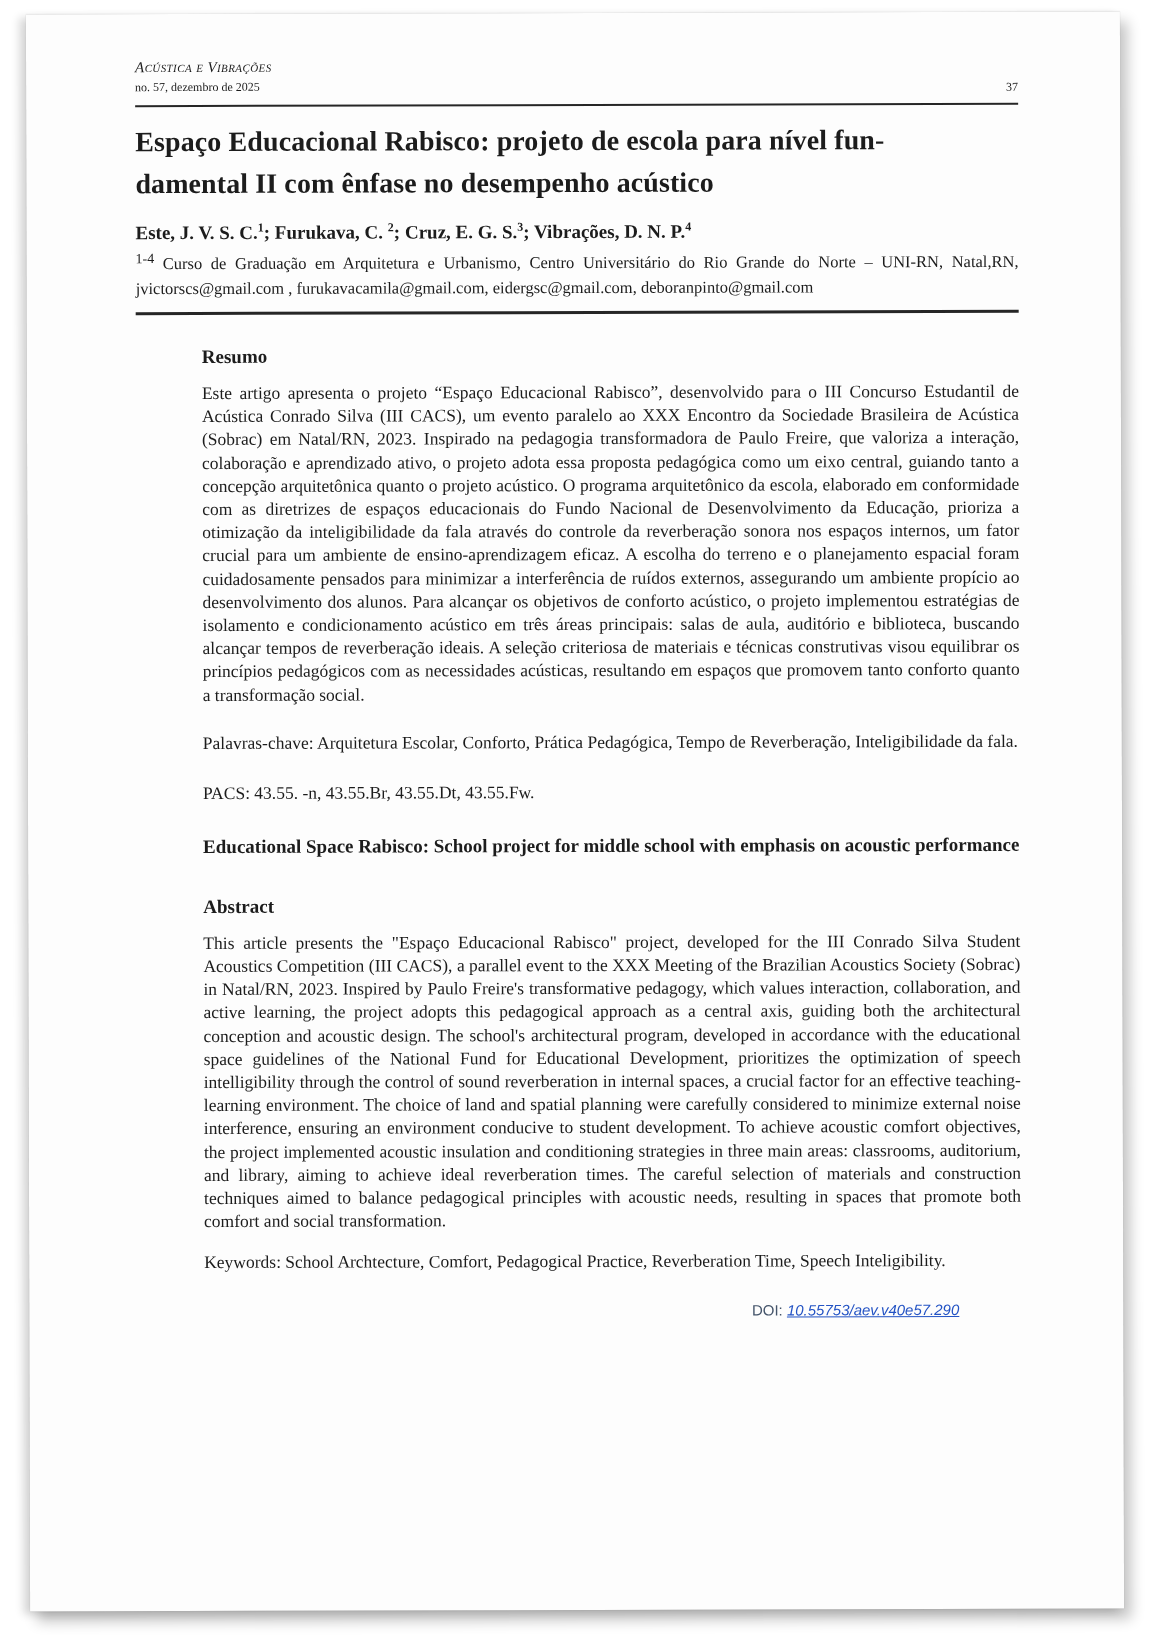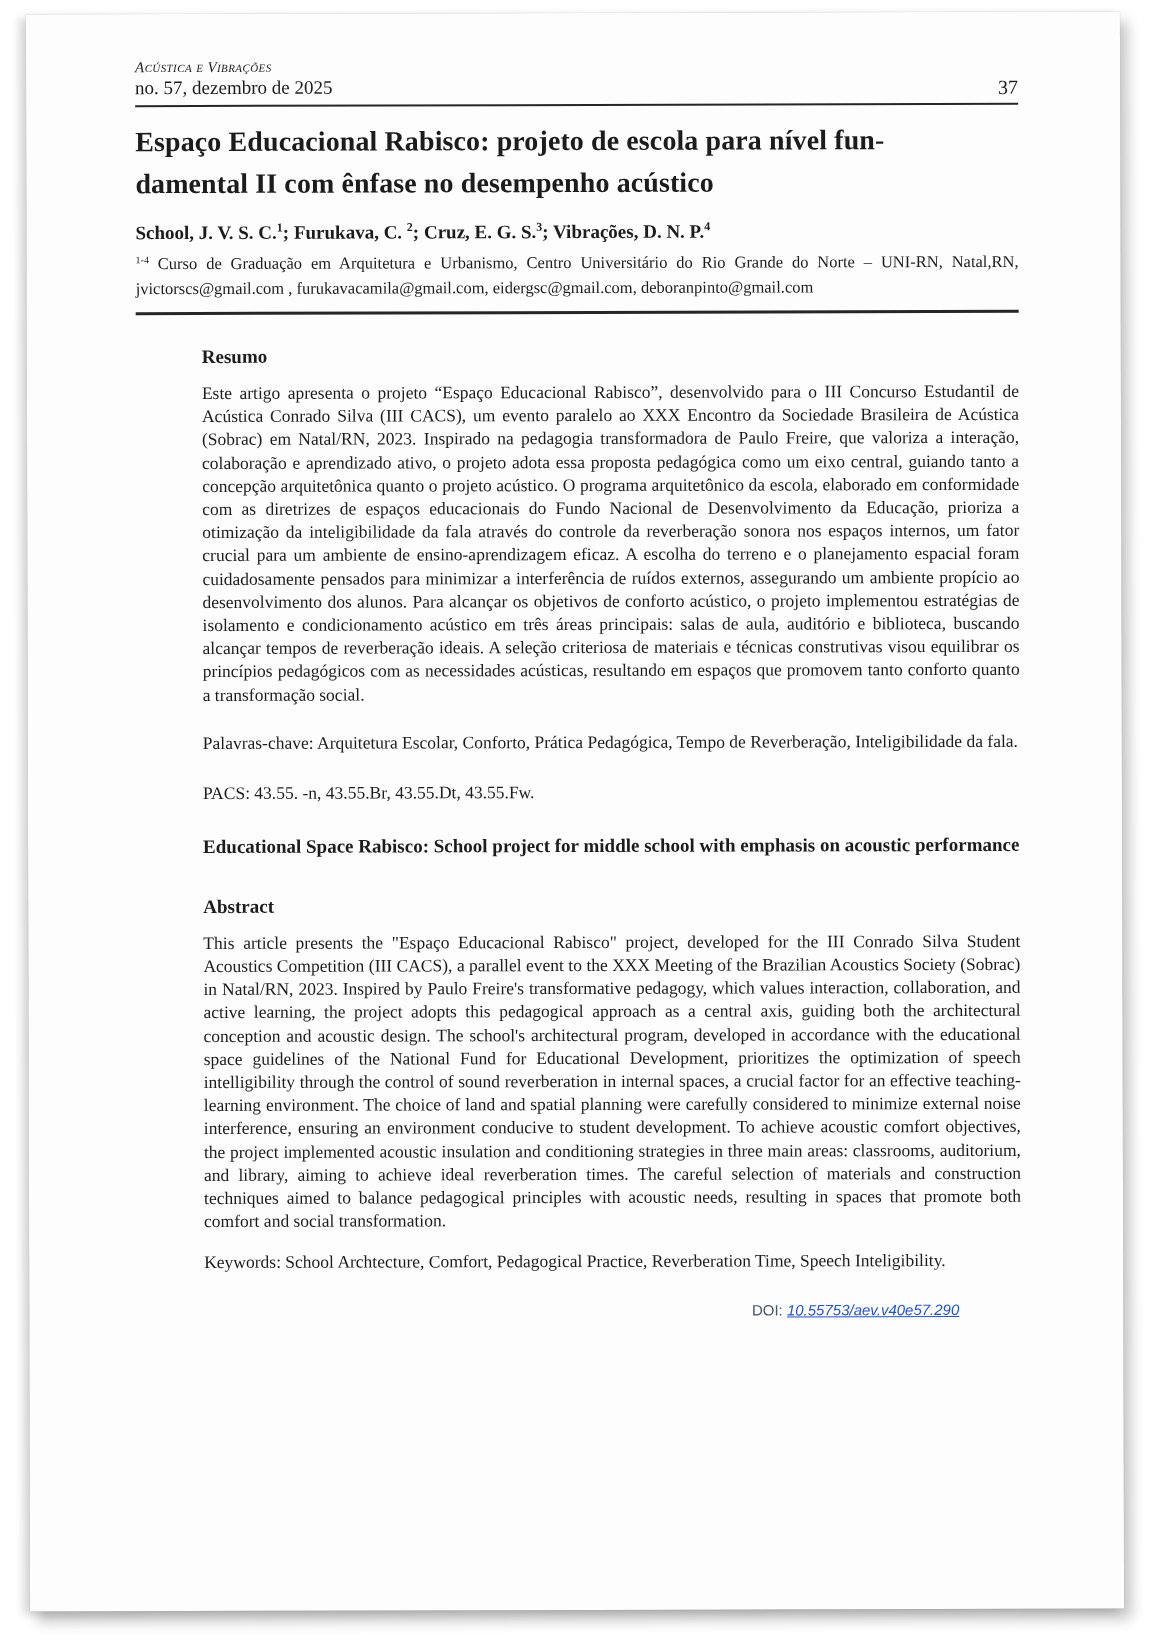--- a/index.html
+++ b/index.html
@@ -21,41 +21,41 @@
                  0 0 1px rgba(0,0,0,0.25);
     transform: rotate(-0.15deg);
     box-sizing: border-box;
     padding: 44px 102px 0 109px;
   }
   .masthead { display: flex; justify-content: space-between; align-items: flex-end; }
   .journal {
     font-variant: small-caps;
     font-size: 15px; line-height: 18px; letter-spacing: 0.4px; font-style: italic;
   }
-  .issue { font-size: 19px; line-height: 23px; }
-  .pagenum { font-size: 20px; line-height: 20px; margin-left: 22px; }
+  .issue { font-size: 12px; line-height: 23px; }
+  .pagenum { font-size: 12px; line-height: 20px; margin-left: 22px; }
   .rule-thin { border: 0; border-top: 2px solid var(--rule, #262626); margin: 6px 0 0 0; }
   .rule-thick { border: 0; border-top: 3px solid var(--rule, #262626); margin: 11px 0 0 0; }
 
   h1.article-title {
     margin: 14px 0 0 0;
     font-size: 28px; line-height: 42px; font-weight: bold;
     letter-spacing: 0.1px;
   }
   p.authors {
     margin: 16px 0 0 0;
     font-size: 19px; font-weight: bold; line-height: 24px;
   }
   .sup { vertical-align: super; font-size: 12px; line-height: 0; }
   p.affiliation {
     margin: 6px 0 0 0;
     font-size: 16.5px; line-height: 25px;
     text-align: justify;
   }
-  .affiliation .sup { font-size: 10px; margin-top: 12px; }
+  .affiliation .sup { font-size: 14px; margin-top: 12px; }
 
   .inner { margin-left: 66px; }
   h2.sec {
     margin: 30px 0 0 0;
     font-size: 19px; font-weight: bold; line-height: 24px;
   }
   p.body {
     margin: 13px 0 0 0;
     font-size: 17.5px; line-height: 23.2px;
     text-align: justify;
@@ -102,21 +102,21 @@
     <div>
       <div class="journal">Acústica e Vibrações</div>
       <div class="issue">no. 57, dezembro de 2025</div>
     </div>
     <div class="pagenum">37</div>
   </div>
   <hr class="rule-thin">
 
   <h1 class="article-title"><span>Espaço Educacional Rabisco: projeto de escola para nível fun-</span><br><span>damental II com ênfase no desempenho acústico</span></h1>
 
-  <p class="authors"><span>School, J. V. S. C.</span><span class="sup">1</span><span>; </span><span>Furukava, C. </span><span class="sup">2</span><span>; </span><span>Cruz, E. G. S.</span><span class="sup">3</span><span>; </span><span>Vibrações, D. N. P.</span><span class="sup">4</span></p>
+  <p class="authors"><span>Este, J. V. S. C.</span><span class="sup">1</span><span>; </span><span>Furukava, C. </span><span class="sup">2</span><span>; </span><span>Cruz, E. G. S.</span><span class="sup">3</span><span>; </span><span>Vibrações, D. N. P.</span><span class="sup">4</span></p>
 
   <p class="affiliation"><span class="sup">1-4</span><span> Curso de Graduação em Arquitetura e Urbanismo, Centro Universitário do Rio Grande do Norte – UNI-RN, Natal,RN, jvictorscs@gmail.com , furukavacamila@gmail.com, eidergsc@gmail.com, deboranpinto@gmail.com</span></p>
 
   <hr class="rule-thick">
 
   <div class="inner">
 
     <h2 class="sec">Resumo</h2>
     <p class="body" lang="pt">Este artigo apresenta o projeto “Espaço Educacional Rabisco”, desenvolvido para o III Concurso Estudantil de Acústica Conrado Silva (III CACS), um evento paralelo ao XXX Encontro da Sociedade Brasileira de Acústica (Sobrac) em Natal/RN, 2023. Inspirado na pedagogia transformadora de Paulo Freire, que valoriza a interação, colaboração e aprendizado ativo, o projeto adota essa proposta pedagógica como um eixo central, guiando tanto a concepção arquitetônica quanto o projeto acústico. O programa arquitetônico da escola, elaborado em conformidade com as diretrizes de espaços educacionais do Fundo Nacional de Desenvolvimento da Educação, prioriza a otimização da inteligibilidade da fala através do controle da reverberação sonora nos espaços internos, um fator crucial para um ambiente de ensino-aprendizagem eficaz. A escolha do terreno e o planejamento espacial foram cuidadosamente pensados para minimizar a interferência de ruídos externos, assegurando um ambiente propício ao desenvolvimento dos alunos. Para alcançar os objetivos de conforto acústico, o projeto implementou estratégias de isolamento e condicionamento acústico em três áreas principais: salas de aula, auditório e biblioteca, buscando alcançar tempos de reverberação ideais. A seleção criteriosa de materiais e técnicas construtivas visou equilibrar os princípios pedagógicos com as necessidades acústicas, resultando em espaços que promovem tanto conforto quanto a transformação social.</p>
 

